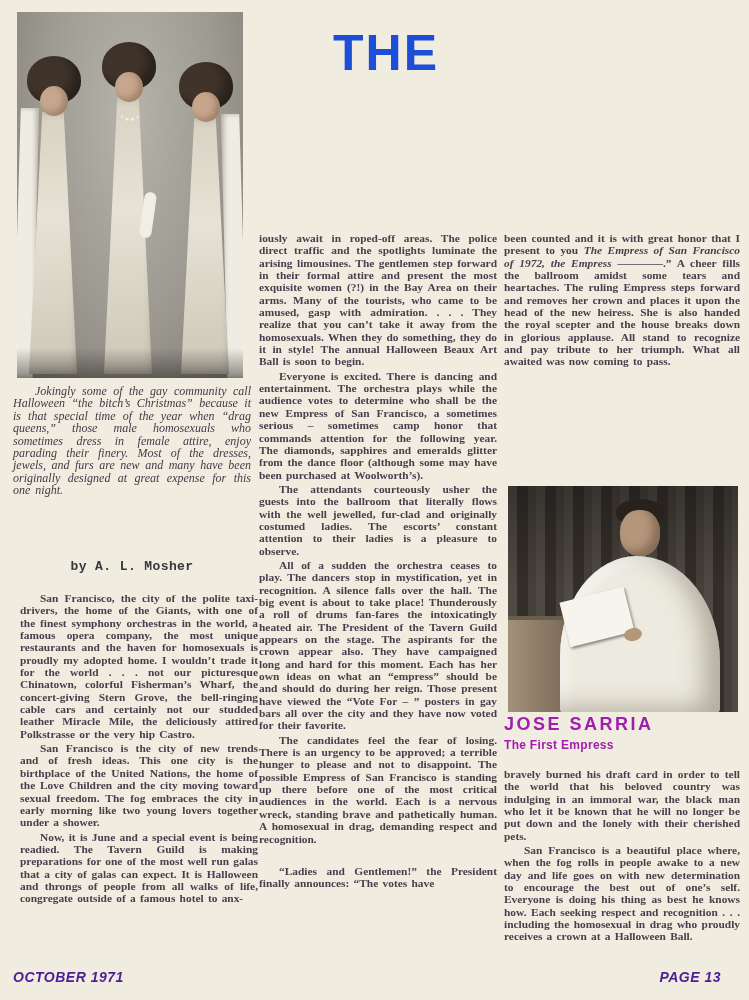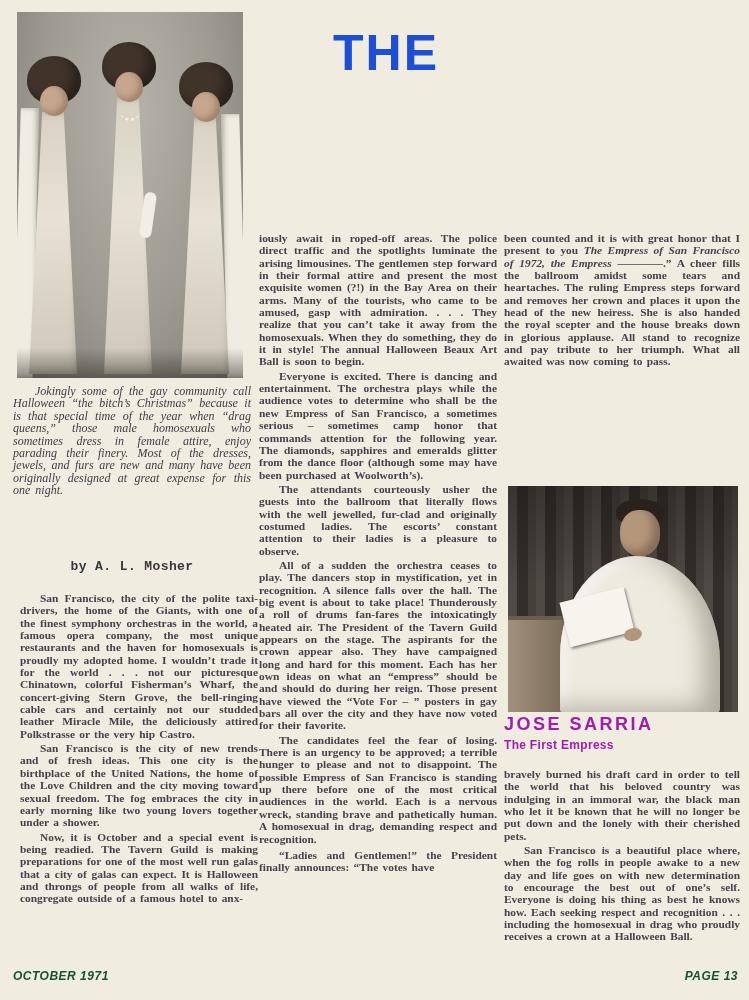--- a/index.html
+++ b/index.html
@@ -59,21 +59,21 @@
   .byline {
     position:absolute; left:13px; top:559px; width:238px;
     font-family:Liberation Mono, monospace; font-weight:700;
     font-size:13px; text-align:center; color:#35393f; letter-spacing:.4px;
   }
   
   .col { position:absolute; font-size:11.4px; line-height:12.35px;
     text-align:justify; word-spacing:1.4px;font-weight:bold; }
   .col p { margin:0 0 2px; text-indent:20px; }
   .col p.noindent { text-indent:0; }
-  .col p.gap { margin-top:4px; }
+  .col p.gap { margin-top:20px; }
   .col1 { left:20px;  top:592px; width:238px; }
   .col2 { left:259px; top:232px; width:238px; }
   .col3a { left:504px; top:232px; width:236px; }
   .col3b { left:504px; top:768px; width:236px; }
   .ital { font-style:italic; }
   
   .photo2 {
     position:absolute; left:508px; top:486px; width:230px; height:226px;
     background:
       linear-gradient(180deg, rgba(18,15,13,.38), rgba(18,15,13,0) 45%),
@@ -99,24 +99,24 @@
   .caption2 {
     position:absolute; left:504px; top:714px; width:236px; text-align:left;
     font-family:"Liberation Sans", sans-serif; font-weight:700; color:#a21caf;
   }
   .caption2 .nm { font-size:18px; letter-spacing:2.5px; line-height:20px; }
   .caption2 .tl { font-size:12px; letter-spacing:.3px; line-height:22px; }
   
   .footer-left, .footer-right {
     position:absolute; top:969px;
     font-family:"Liberation Sans", sans-serif; font-style:italic; font-weight:700;
-    font-size:12px; color:#14532d; letter-spacing:.5px;
+    font-size:14px; color:#4c1d95; letter-spacing:.5px;
   }
   .footer-left { left:13px; }
-  .footer-right { right:11px; }
+  .footer-right { right:28px; }
 </style>
 </head>
 <body>
 
 <div class="page">
 
   <div class="photo1">
     <div class="queen q1">
       <div class="coat-l"></div>
       <div class="gown"></div>
@@ -144,21 +144,21 @@
   </div>
 
   <div class="intro">
     <p>Jokingly some of the gay community call Halloween “the bitch’s Christmas” because it is that special time of the year when “drag queens,” those male homosexuals who sometimes dress in female attire, enjoy parading their finery. Most of the dresses, jewels, and furs are new and many have been originally designed at great expense for this one night.</p>
   </div>
   <div class="byline">by A. L. Mosher</div>
 
   <div class="col col1">
     <p>San Francisco, the city of the polite taxi-drivers, the home of the Giants, with one of the finest symphony orchestras in the world, a famous opera company, the most unique restaurants and the haven for homosexuals is proudly my adopted home. I wouldn’t trade it for the world . . . not our picturesque Chinatown, colorful Fisherman’s Wharf, the concert-giving Stern Grove, the bell-ringing cable cars and certainly not our studded leather Miracle Mile, the deliciously attired Polkstrasse or the very hip Castro.</p>
     <p>San Francisco is the city of new trends and of fresh ideas. This one city is the birthplace of the United Nations, the home of the Love Children and the city moving toward sexual freedom. The fog embraces the city in early morning like two young lovers together under a shower.</p>
-    <p>Now, it is October and a special event is being readied. The Tavern Guild is making preparations for one of the most well run galas that a city of galas can expect. It is Halloween and throngs of people from all walks of life, congregate outside of a famous hotel to anx-</p>
+    <p>Now, it is June and a special event is being readied. The Tavern Guild is making preparations for one of the most well run galas that a city of galas can expect. It is Halloween and throngs of people from all walks of life, congregate outside of a famous hotel to anx-</p>
   </div>
 
   <div class="col col2">
     <p class="noindent">iously await in roped-off areas. The police direct traffic and the spotlights luminate the arising limousines. The gentlemen step forward in their formal attire and present the most exquisite women (?!) in the Bay Area on their arms. Many of the tourists, who came to be amused, gasp with admiration. . . . They realize that you can’t take it away from the homosexuals. When they do something, they do it in style! The annual Halloween Beaux Art Ball is soon to begin.</p>
     <p>Everyone is excited. There is dancing and entertainment. The orchestra plays while the audience votes to determine who shall be the new Empress of San Francisco, a sometimes serious – sometimes camp honor that commands attention for the following year. The diamonds, sapphires and emeralds glitter from the dance floor (although some may have been purchased at Woolworth’s).</p>
     <p>The attendants courteously usher the guests into the ballroom that literally flows with the well jewelled, fur-clad and originally costumed ladies. The escorts’ constant attention to their ladies is a pleasure to observe.</p>
     <p>All of a sudden the orchestra ceases to play. The dancers stop in mystification, yet in recognition. A silence falls over the hall. The big event is about to take place! Thunderously a roll of drums fan-fares the intoxicatingly heated air. The President of the Tavern Guild appears on the stage. The aspirants for the crown appear also. They have campaigned long and hard for this moment. Each has her own ideas on what an “empress” should be and should do during her reign. Those present have viewed the “Vote For – ” posters in gay bars all over the city and they have now voted for their favorite.</p>
     <p>The candidates feel the fear of losing. There is an urgency to be approved; a terrible hunger to please and not to disappoint. The possible Empress of San Francisco is standing up there before one of the most critical audiences in the world. Each is a nervous wreck, standing brave and pathetically human. A homosexual in drag, demanding respect and recognition.</p>
     <p class="gap">“Ladies and Gentlemen!” the President finally announces: “The votes have</p>
   </div>

